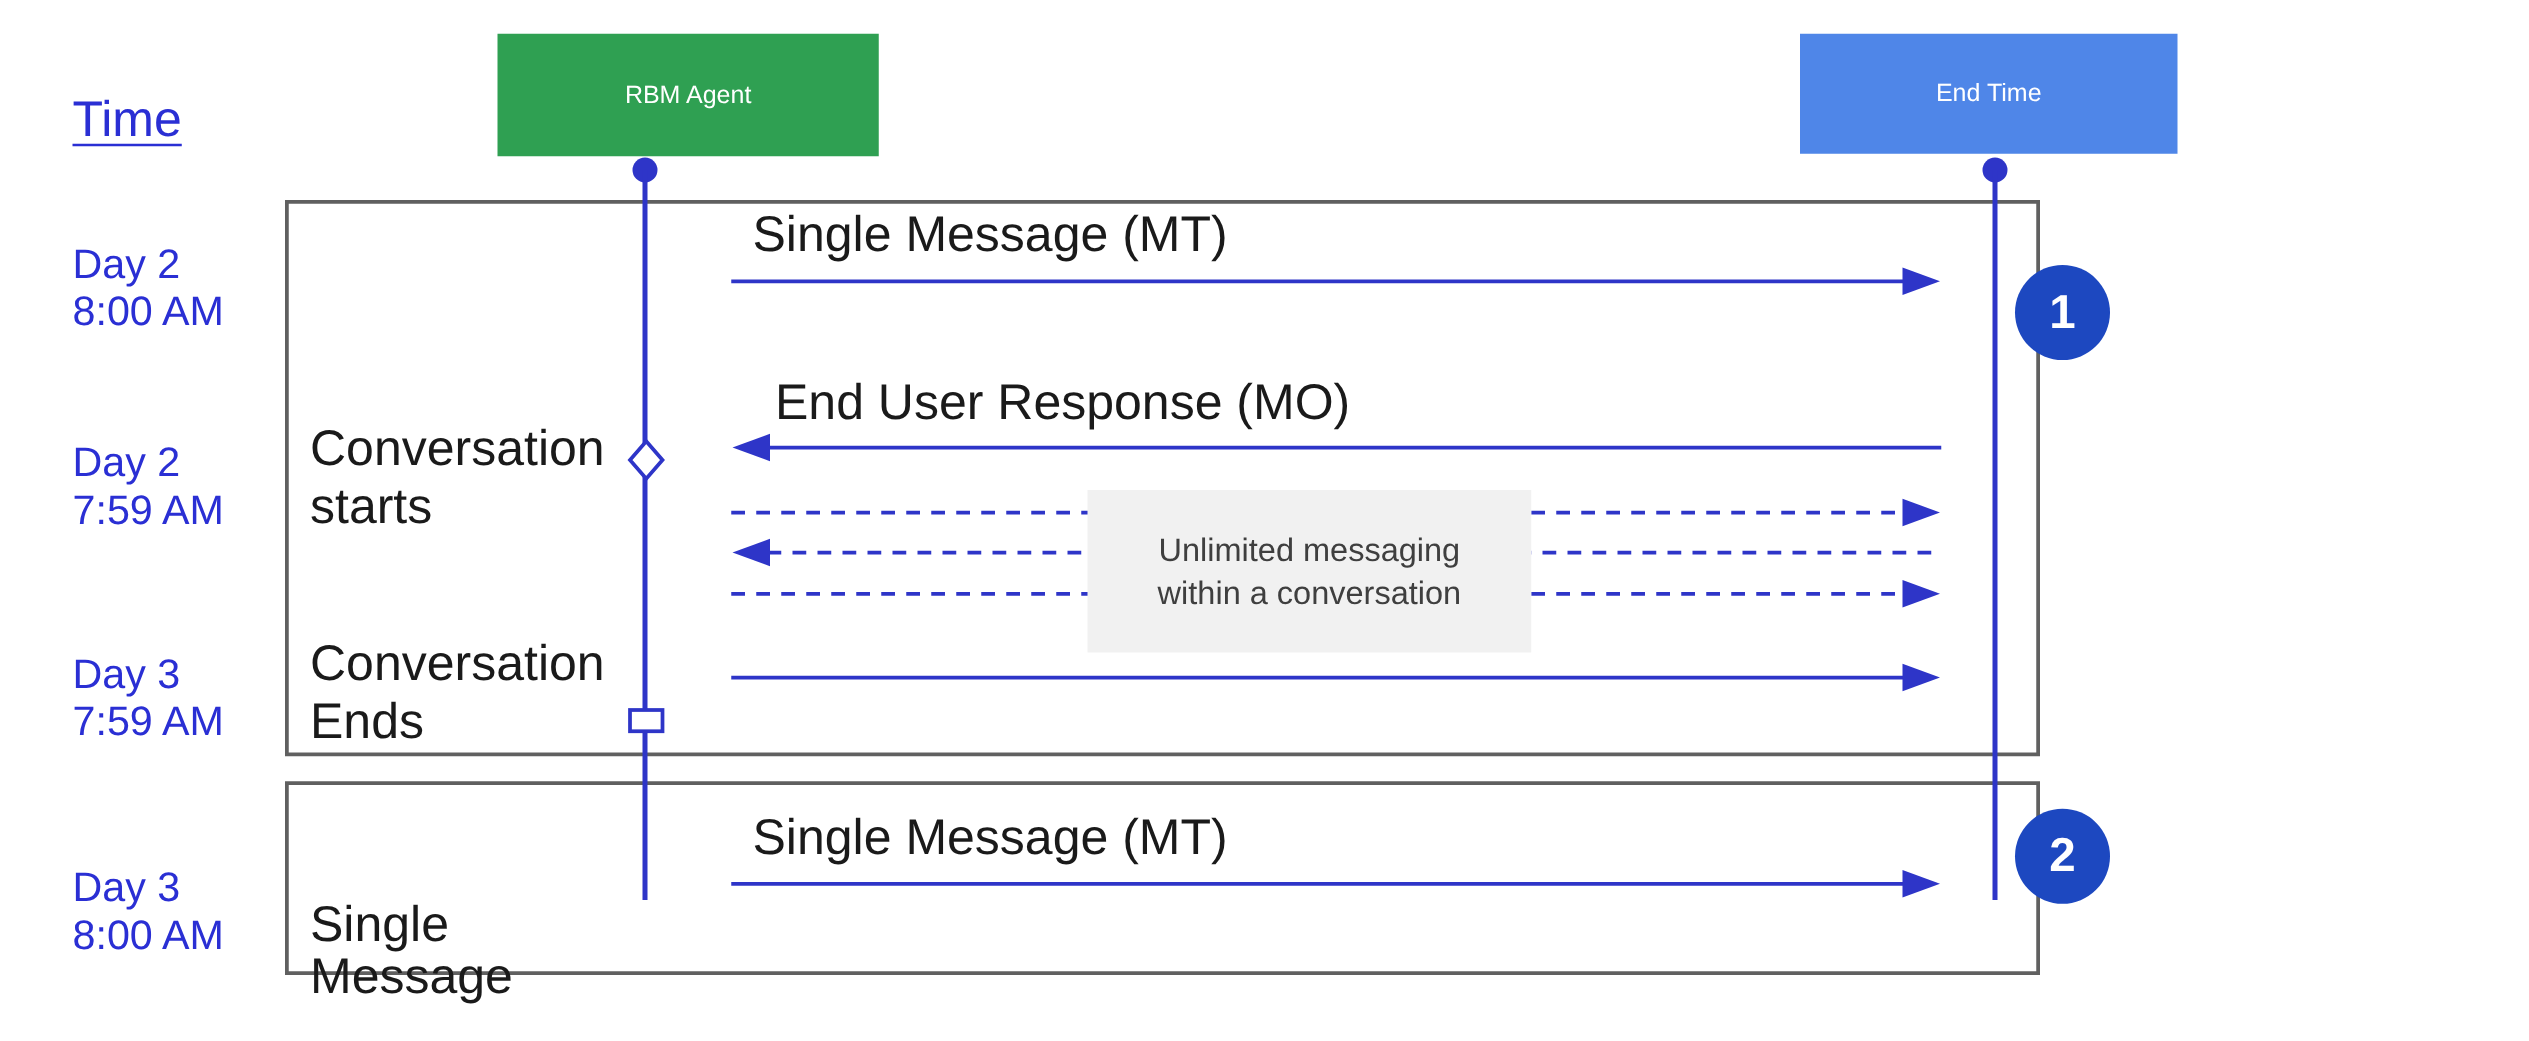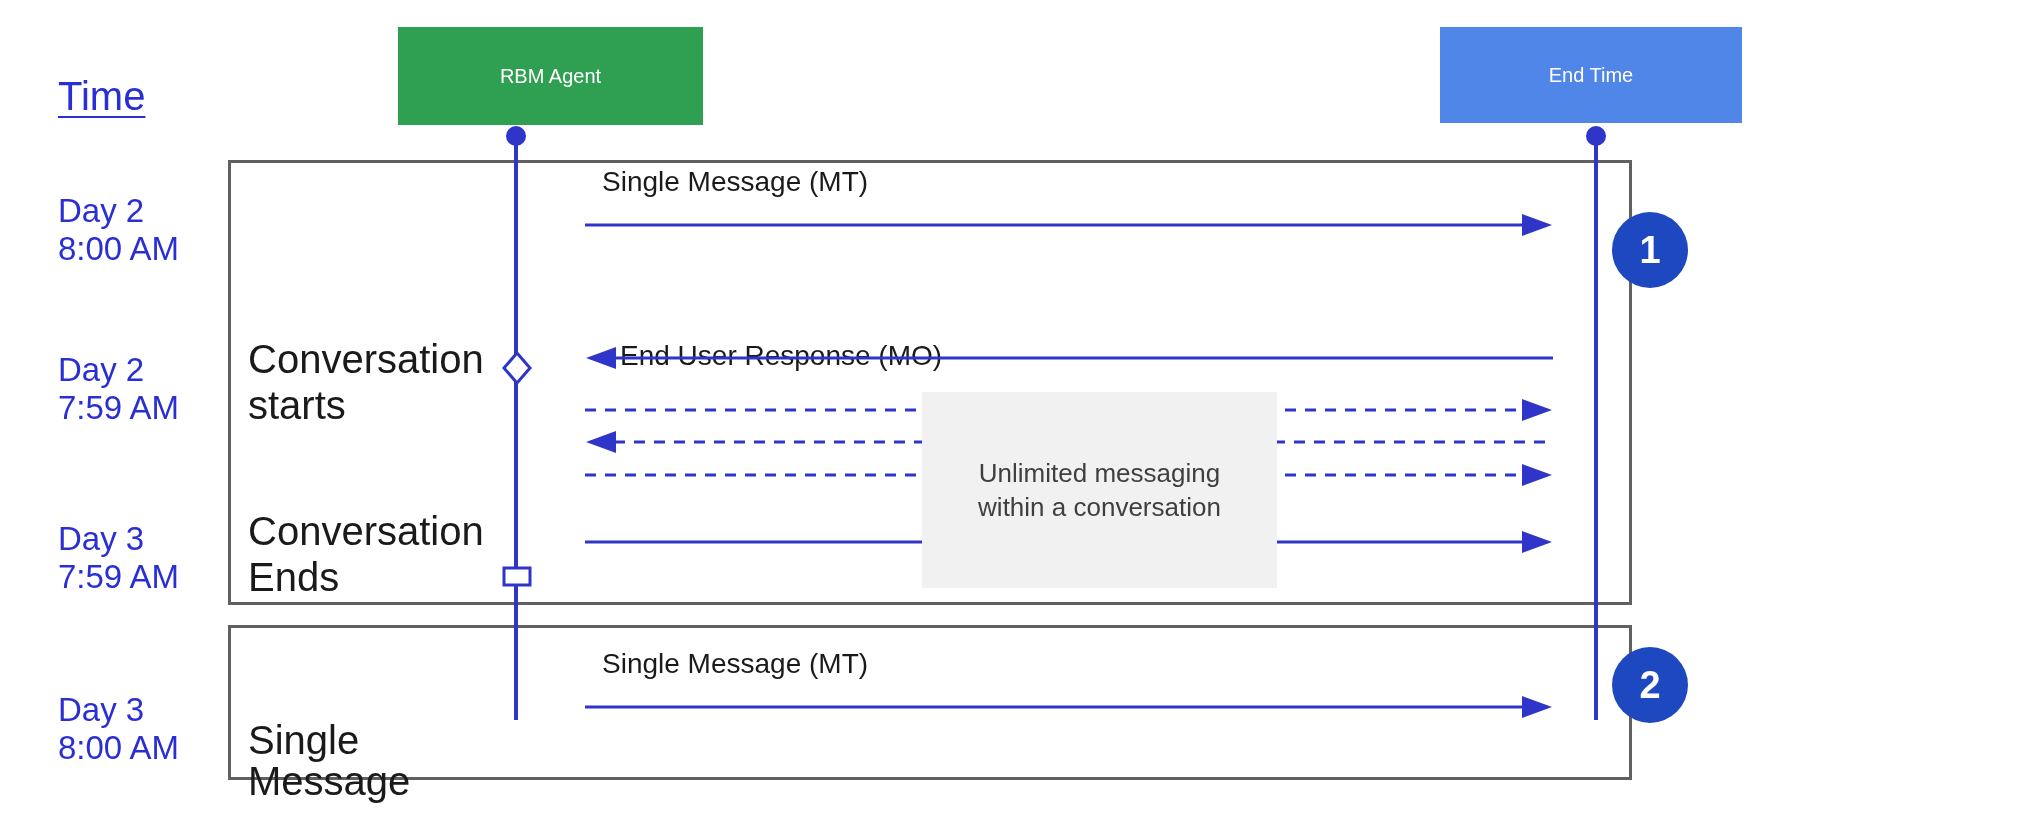--- a/index.html
+++ b/index.html
@@ -42,33 +42,33 @@
   }
   .frame1{top:160px;height:445px;}
   .frame2{top:625px;height:155px;}
   .lines-layer{position:absolute;left:0;top:0;z-index:3;pointer-events:none;}
   .lines-layer .solid{stroke:var(--line-blue);stroke-width:3;fill:none;}
   .lines-layer .dashed{stroke:var(--line-blue);stroke-width:3;fill:none;stroke-dasharray:11 9;}
   .lines-layer .life{stroke:var(--line-blue);stroke-width:4;fill:none;}
   .lines-layer .head{fill:var(--line-blue);stroke:none;}
   .lines-layer .dot{fill:var(--line-blue);}
   .lines-layer .marker{fill:#fff;stroke:var(--line-blue);stroke-width:3;}
-  .msg{position:absolute;font-size:28px;color:var(--message-black);z-index:2;white-space:nowrap;}
+  .msg{position:absolute;font-size:40px;color:var(--message-black);z-index:2;white-space:nowrap;}
   .msg.mt1{left:602px;top:166px;}
-  .msg.mo{left:620px;top:300px;margin-top:40px;}
+  .msg.mo{left:620px;top:300px;}
   .msg.mt2{left:602px;top:648px;}
   .event{
     position:absolute;left:248px;font-size:40px;line-height:46px;
     color:var(--message-black);white-space:pre-line;z-index:2;
   }
   .event.starts{top:336px;}
   .event.ends{top:508px;}
   .event.single{top:720px;line-height:41px;}
   .note{
-    position:absolute;left:922px;top:392px;width:355px;height:196px;
+    position:absolute;left:870px;top:392px;width:355px;height:130px;
     background:var(--note-bg);z-index:4;
     display:flex;align-items:center;justify-content:center;text-align:center;
     font-size:26px;line-height:34px;color:var(--note-text);white-space:pre-line;
   }
   .badge{
     position:absolute;width:76px;height:76px;border-radius:50%;
     background:var(--badge-blue);color:#fff;font-size:38px;font-weight:bold;
     display:flex;align-items:center;justify-content:center;z-index:5;
   }
   .badge.b1{left:1612px;top:212px;}

